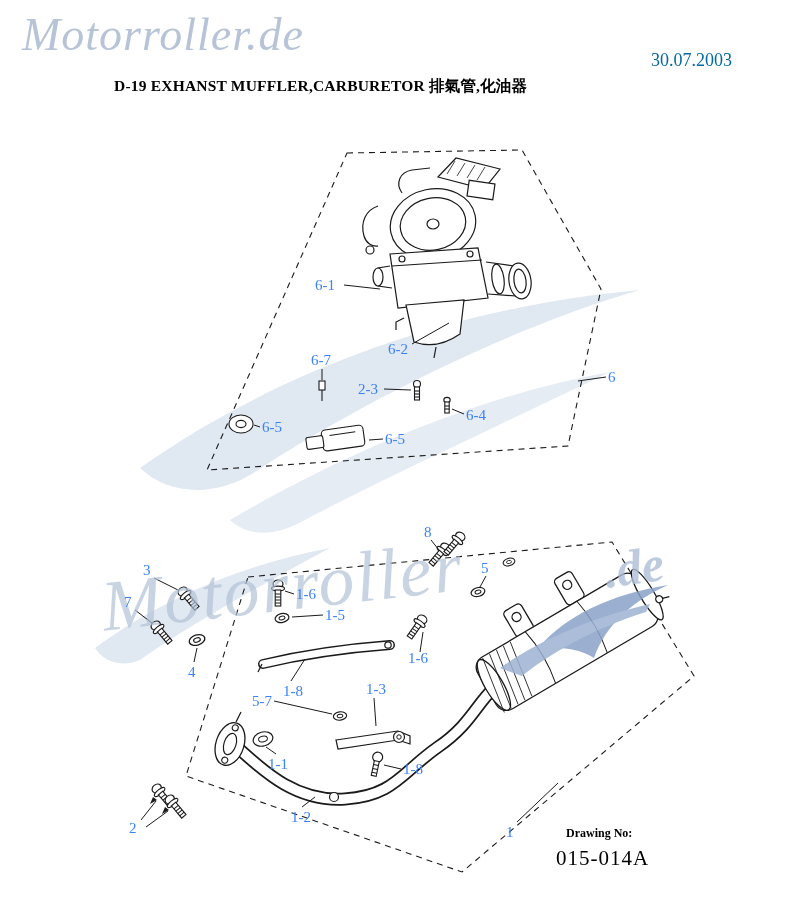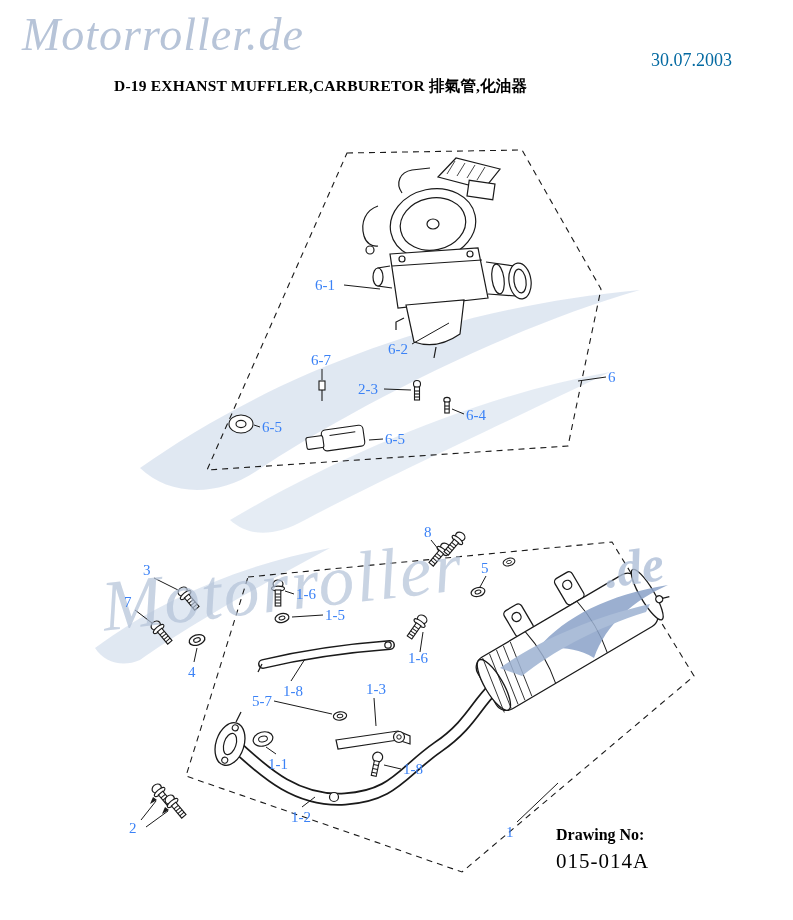--- a/index.html
+++ b/index.html
@@ -11,21 +11,21 @@
         color:#000;z-index:4;white-space:nowrap;letter-spacing:.2px;}
   .date-label{position:absolute;left:651px;top:50px;font-size:18px;color:#0369a1;z-index:4;font-family:Liberation Serif, serif;}
   svg.art{position:absolute;left:0;top:0;z-index:2;}
   .wm-main{position:absolute;left:102px;top:566px;font-size:72px;font-style:italic;
         color:#b3c2d8;opacity:.70;transform:rotate(-6.5deg);transform-origin:left center;
         z-index:3;letter-spacing:2px;white-space:nowrap;pointer-events:none;}
   .wm-de{position:absolute;left:604px;top:538px;font-size:50px;font-style:italic;font-weight:bold;
         color:#aebfd8;opacity:.8;transform:rotate(-8deg);z-index:3;pointer-events:none;}
   .callout{position:absolute;font-size:15px;color:#3b82f6;z-index:4;white-space:nowrap;}
   .drawing-no{position:absolute;left:556px;top:826px;z-index:4;}
-  .dn-label{font-size:16px;font-weight:bold;}
+  .dn-label{font-size:12px;font-weight:bold;margin-left:10px;}
   .dn-value{font-size:21px;margin-top:5px;letter-spacing:1px;}
 </style>
 </head>
 <body>
 
 <div class="page">
 
   <div class="wm-topleft">Motorroller.de</div>
   <div class="date-label">30.07.2003</div>
   <div class="page-title">D-19 EXHANST MUFFLER,CARBURETOR 排氣管,化油器</div>

